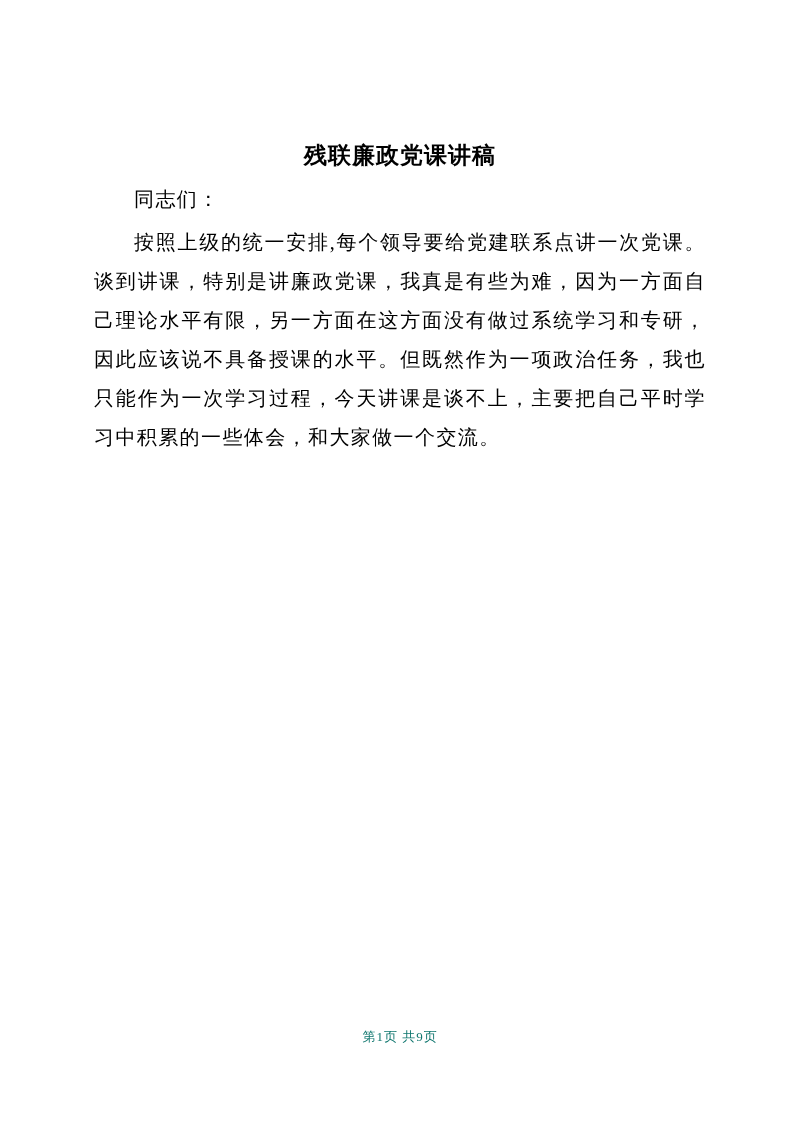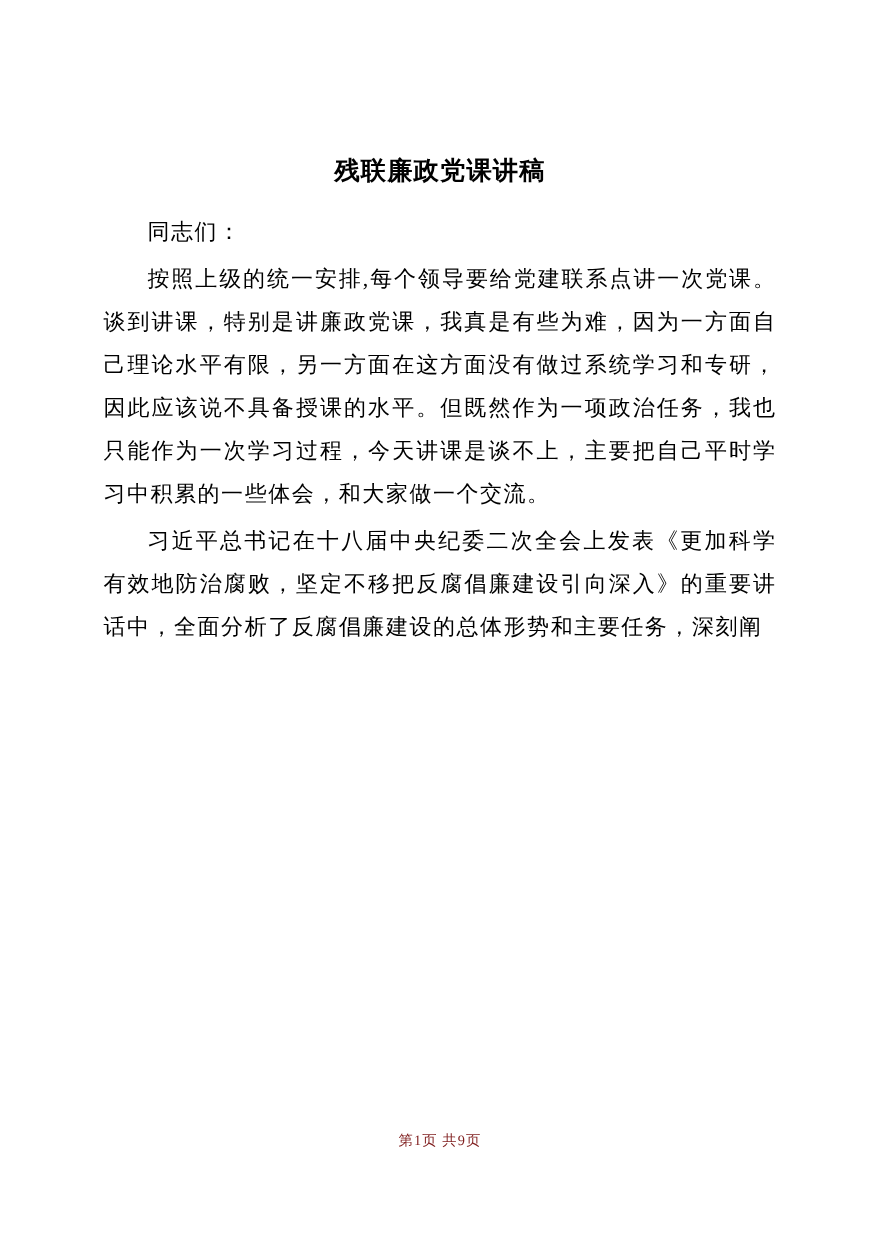--- a/index.html
+++ b/index.html
@@ -13,21 +13,21 @@
     height: 1131px;
     margin: 0 auto;
     background: #ffffff;
     color: #000000;
     font-family: "Liberation Serif", "DejaVu Serif", serif;
     overflow: hidden;
     box-sizing: border-box;
     padding: 140px 90px 0 90px;
   }
   .doc-title {
-    margin: 0 0 20px 0;
+    margin: 0 0 8px 0;
     text-align: center;
     font-size: 23px;
     font-weight: bold;
     letter-spacing: 1px;
     line-height: 1.4;
   }
   .para {
     margin: 4px;
     font-size: 20px;
     line-height: 39px;
@@ -37,35 +37,34 @@
     word-break: break-all;
   }
   .page-footer {
     position: absolute;
     left: 0;
     top: 1028px;
     width: 100%;
     text-align: center;
     font-size: 13px;
     letter-spacing: 1px;
-    color: #7f1d1d;
+    color: #0f766e;
   }
 </style>
 </head>
 <body>
 
 <div class="page">
 
   <h1 class="doc-title">残联廉政党课讲稿</h1>
 
   <p class="para">同志们：</p>
 
   <p class="para">按照上级的统一安排,每个领导要给党建联系点讲一次党课。谈到讲课，特别是讲廉政党课，我真是有些为难，因为一方面自己理论水平有限，另一方面在这方面没有做过系统学习和专研，因此应该说不具备授课的水平。但既然作为一项政治任务，我也只能作为一次学习过程，今天讲课是谈不上，主要把自己平时学习中积累的一些体会，和大家做一个交流。</p>
 
 
 
-  <p class="para">习近平总书记在十八届中央纪委二次全会上发表《更加科学有效地防治腐败，坚定不移把反腐倡廉建设引向深入》的重要讲话中，全面分析了反腐倡廉建设的总体形势和主要任务，深刻阐</p>
 
   <div class="page-footer">
     <span>第1页 共9页</span>
   </div>
 
 </div>
 
 </body></html>

